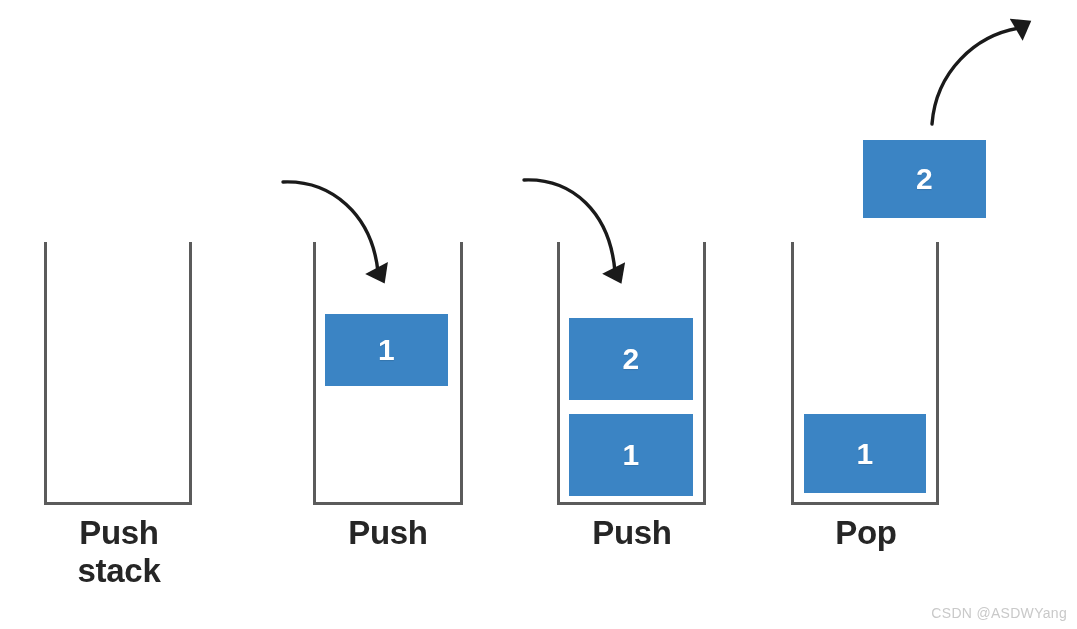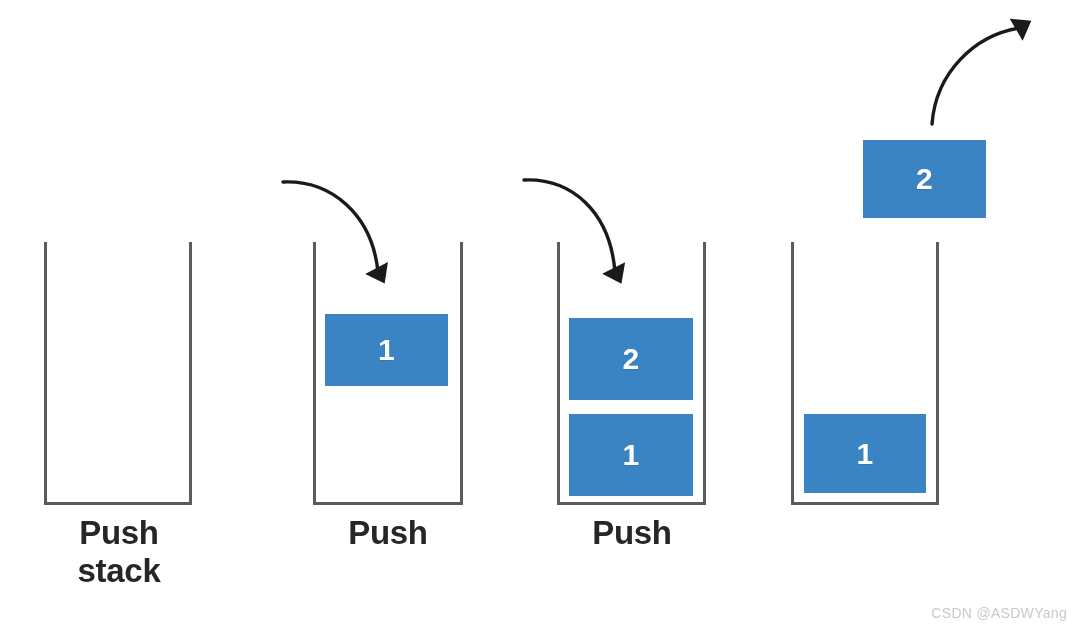--- a/index.html
+++ b/index.html
@@ -115,20 +115,21 @@
   <div class="block" style="left:569px; top:414px; width:124px; height:82px;">1</div>
   <div class="caption" style="left:537px; top:514px; width:190px;">Push</div>
 
   <div class="stack" style="left:791px; top:242px; width:148px; height:263px;">
     <div class="wall wall-left"></div>
     <div class="wall wall-right"></div>
     <div class="base"></div>
   </div>
   <div class="block" style="left:863px; top:140px; width:123px; height:78px;">2</div>
   <div class="block" style="left:804px; top:414px; width:122px; height:79px;">1</div>
+  <div class="caption" style="left:771px; top:514px; width:190px;">Pop</div>
 
   <svg class="arrows" viewBox="0 0 1077 629">
     <defs>
       <marker id="head-down" markerWidth="7" markerHeight="7" refX="2.6" refY="3.2" orient="auto" markerUnits="strokeWidth">
         <path d="M0,0 L6.2,1.6 L2.8,7 Z" fill="#1a1a1a"></path>
       </marker>
       <marker id="head-up" markerWidth="7" markerHeight="7" refX="2.6" refY="3.2" orient="auto" markerUnits="strokeWidth">
         <path d="M0,0 L6.2,1.6 L2.8,7 Z" fill="#1a1a1a"></path>
       </marker>
     </defs>

